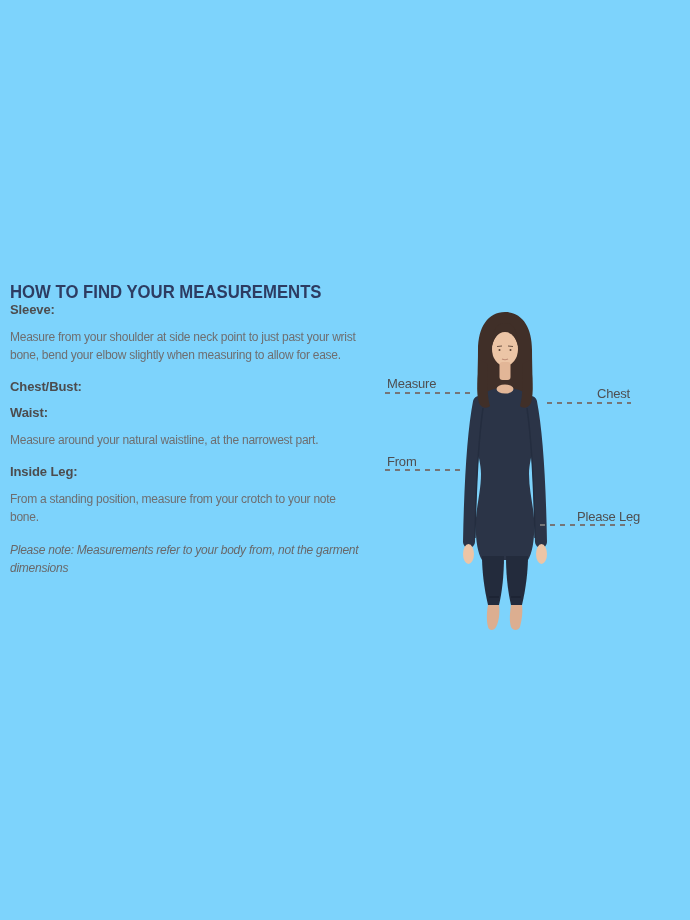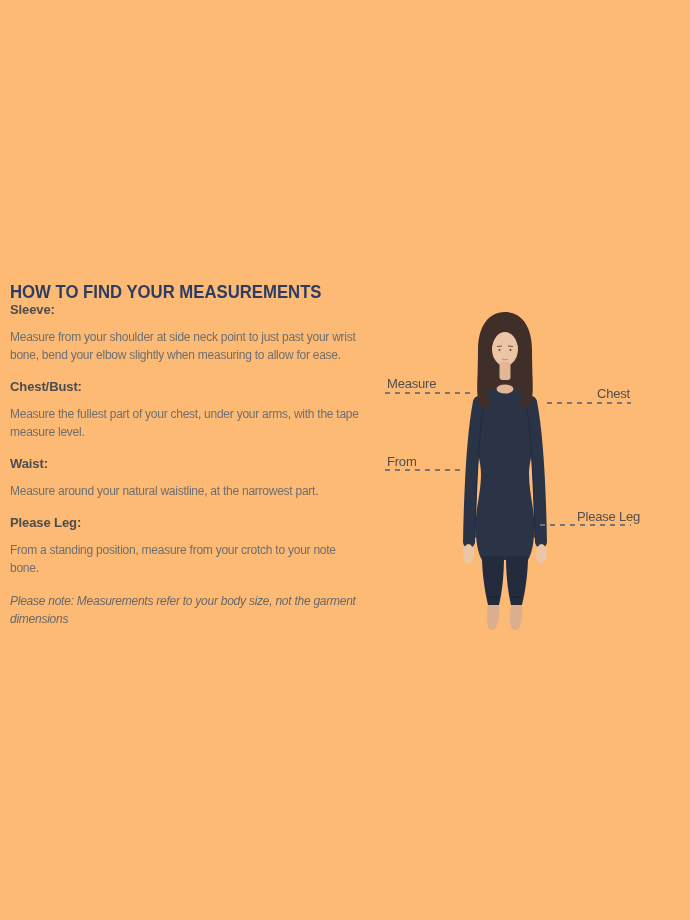--- a/index.html
+++ b/index.html
@@ -1,17 +1,17 @@
 <!DOCTYPE html>
 <html><head>
 <meta charset="utf-8">
 <style>
   html,body{margin:0;padding:0;background:#ffffff;}
   .page{
-    position:relative;width:690px;height:920px;background:#fdba74;overflow:hidden;
+    position:relative;width:690px;height:920px;background:#7dd3fc;overflow:hidden;
     font-family:"Liberation Sans","DejaVu Sans",sans-serif;
   }
   .title{
     position:absolute;left:10px;top:281px;margin:0;
     font-size:19px;font-weight:700;color:#2d3c62;letter-spacing:0px;
     white-space:nowrap;transform:scaleX(.88);transform-origin:0 50%;
   }
   .text-col{position:absolute;left:10px;top:302px;width:356px;}
   .text-col h2{
     margin:0 0 11px 0;font-size:13px;font-weight:700;color:#4c4c4e;letter-spacing:-.1px;
@@ -43,29 +43,28 @@
 
 <div class="page">
 
   <h1 class="title">HOW TO FIND YOUR MEASUREMENTS</h1>
 
   <div class="text-col">
     <h2>Sleeve:</h2>
     <p>Measure from your shoulder at side neck point to just past your wrist bone, bend your elbow slightly when measuring to allow for ease.</p>
 
     <h2>Chest/Bust:</h2>
-    <p>Measure the fullest part of your chest, under your arms, with the tape measure level.</p>
 
     <h2>Waist:</h2>
     <p>Measure around your natural waistline, at the narrowest part.</p>
 
-    <h2>Please Leg:</h2>
+    <h2>Inside Leg:</h2>
     <p>From a standing position, measure from your crotch to your note bone.</p>
 
-    <p class="note">Please note: Measurements refer to your body size, not the garment dimensions</p>
+    <p class="note">Please note: Measurements refer to your body from, not the garment dimensions</p>
   </div>
 
   <div class="figure-area">
 
     <svg class="model-svg" width="116" height="330" viewBox="0 0 116 330">
 
       <path d="M58,4 C41,4 31,19 31,42 C31,64 29,78 34,88 C38,96 50,98 58,98 C66,98 78,96 82,88 C87,78 85,64 85,42 C85,19 75,4 58,4 Z" fill="#402f28"></path>
 
       <ellipse cx="58" cy="41" rx="13" ry="17" fill="#ecc5a6"></ellipse>
 

